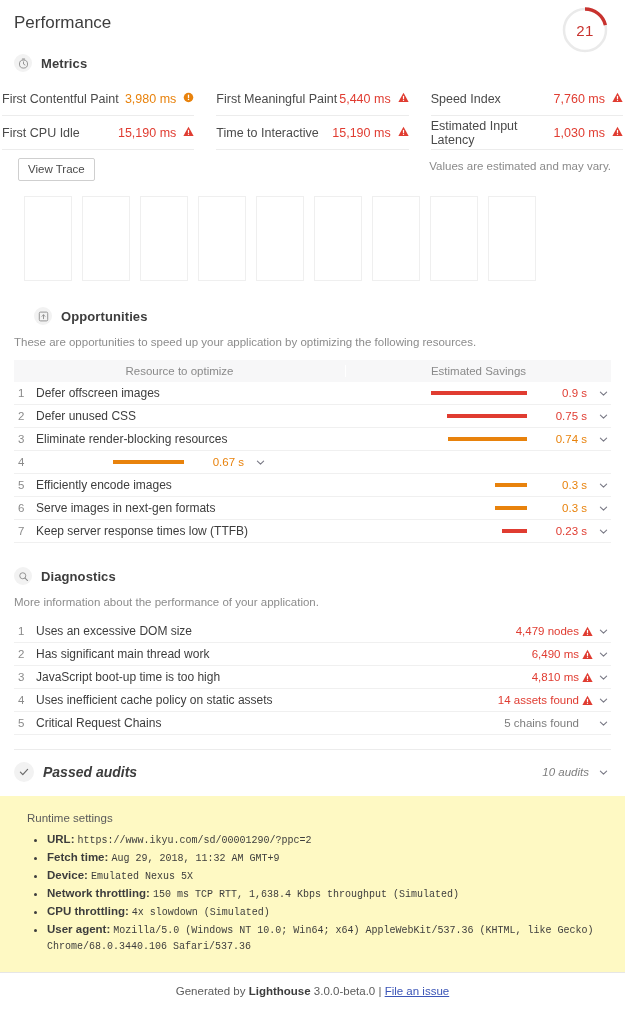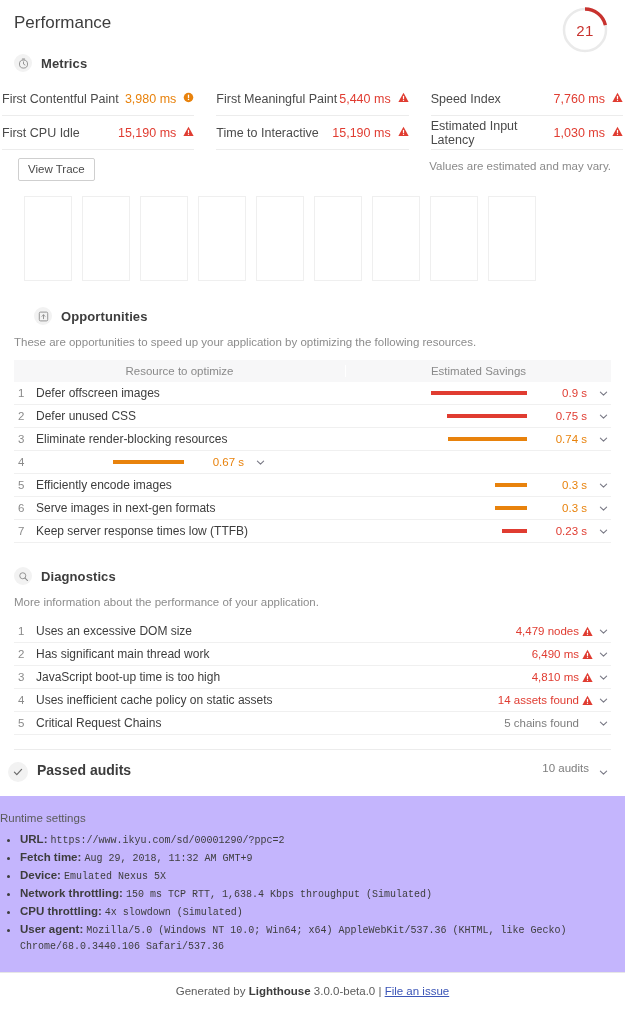--- a/index.html
+++ b/index.html
@@ -196,37 +196,39 @@
     white-space: nowrap;
   }
   .diag-val.fail { color: #e03c31; }
   .diag-val.neutral { color: #7d7d7d; }
   .diag-badge { width: 16px; display:flex; align-items:center; justify-content:center; flex:none; }
 
   
   .divider { height:1px; background:#ececec; margin: 14px 14px 0 14px; }
   .passed {
     display: flex;
-    padding: 12px 14px 14px 8px;
+    align-items: center;
+    padding: 12px 14px 14px 14px;
+    font-style: italic;
   }
   .passed-icon {
     width: 20px; height: 20px; border-radius: 50%;
     background: #f2f2f2;
     display:flex; align-items:center; justify-content:center;
     margin-right: 9px; flex:none;
   }
   .passed-label {
     font-size: 14px; font-weight: bold; color: #3d3d3d; flex: 1;
   }
   .passed-count { font-size: 11.5px; color: #7d7d7d; margin-right: 6px; }
 
   
   .runtime {
-    background: #c4b5fd;
-    padding: 16px 14px 16px 0;
+    background: #fef9c3;
+    padding: 16px 14px 16px 27px;
   }
   .runtime-title { font-size: 11.5px; color: #5b5b5b; margin-bottom: 8px; }
   .runtime ul { margin: 0; padding-left: 20px; }
   .runtime li {
     font-size: 11px;
     color: #3d3d3d;
     line-height: 15px;
     margin-bottom: 2px;
   }
   .runtime li .k { font-weight: bold; font-size: 11.5px; }

